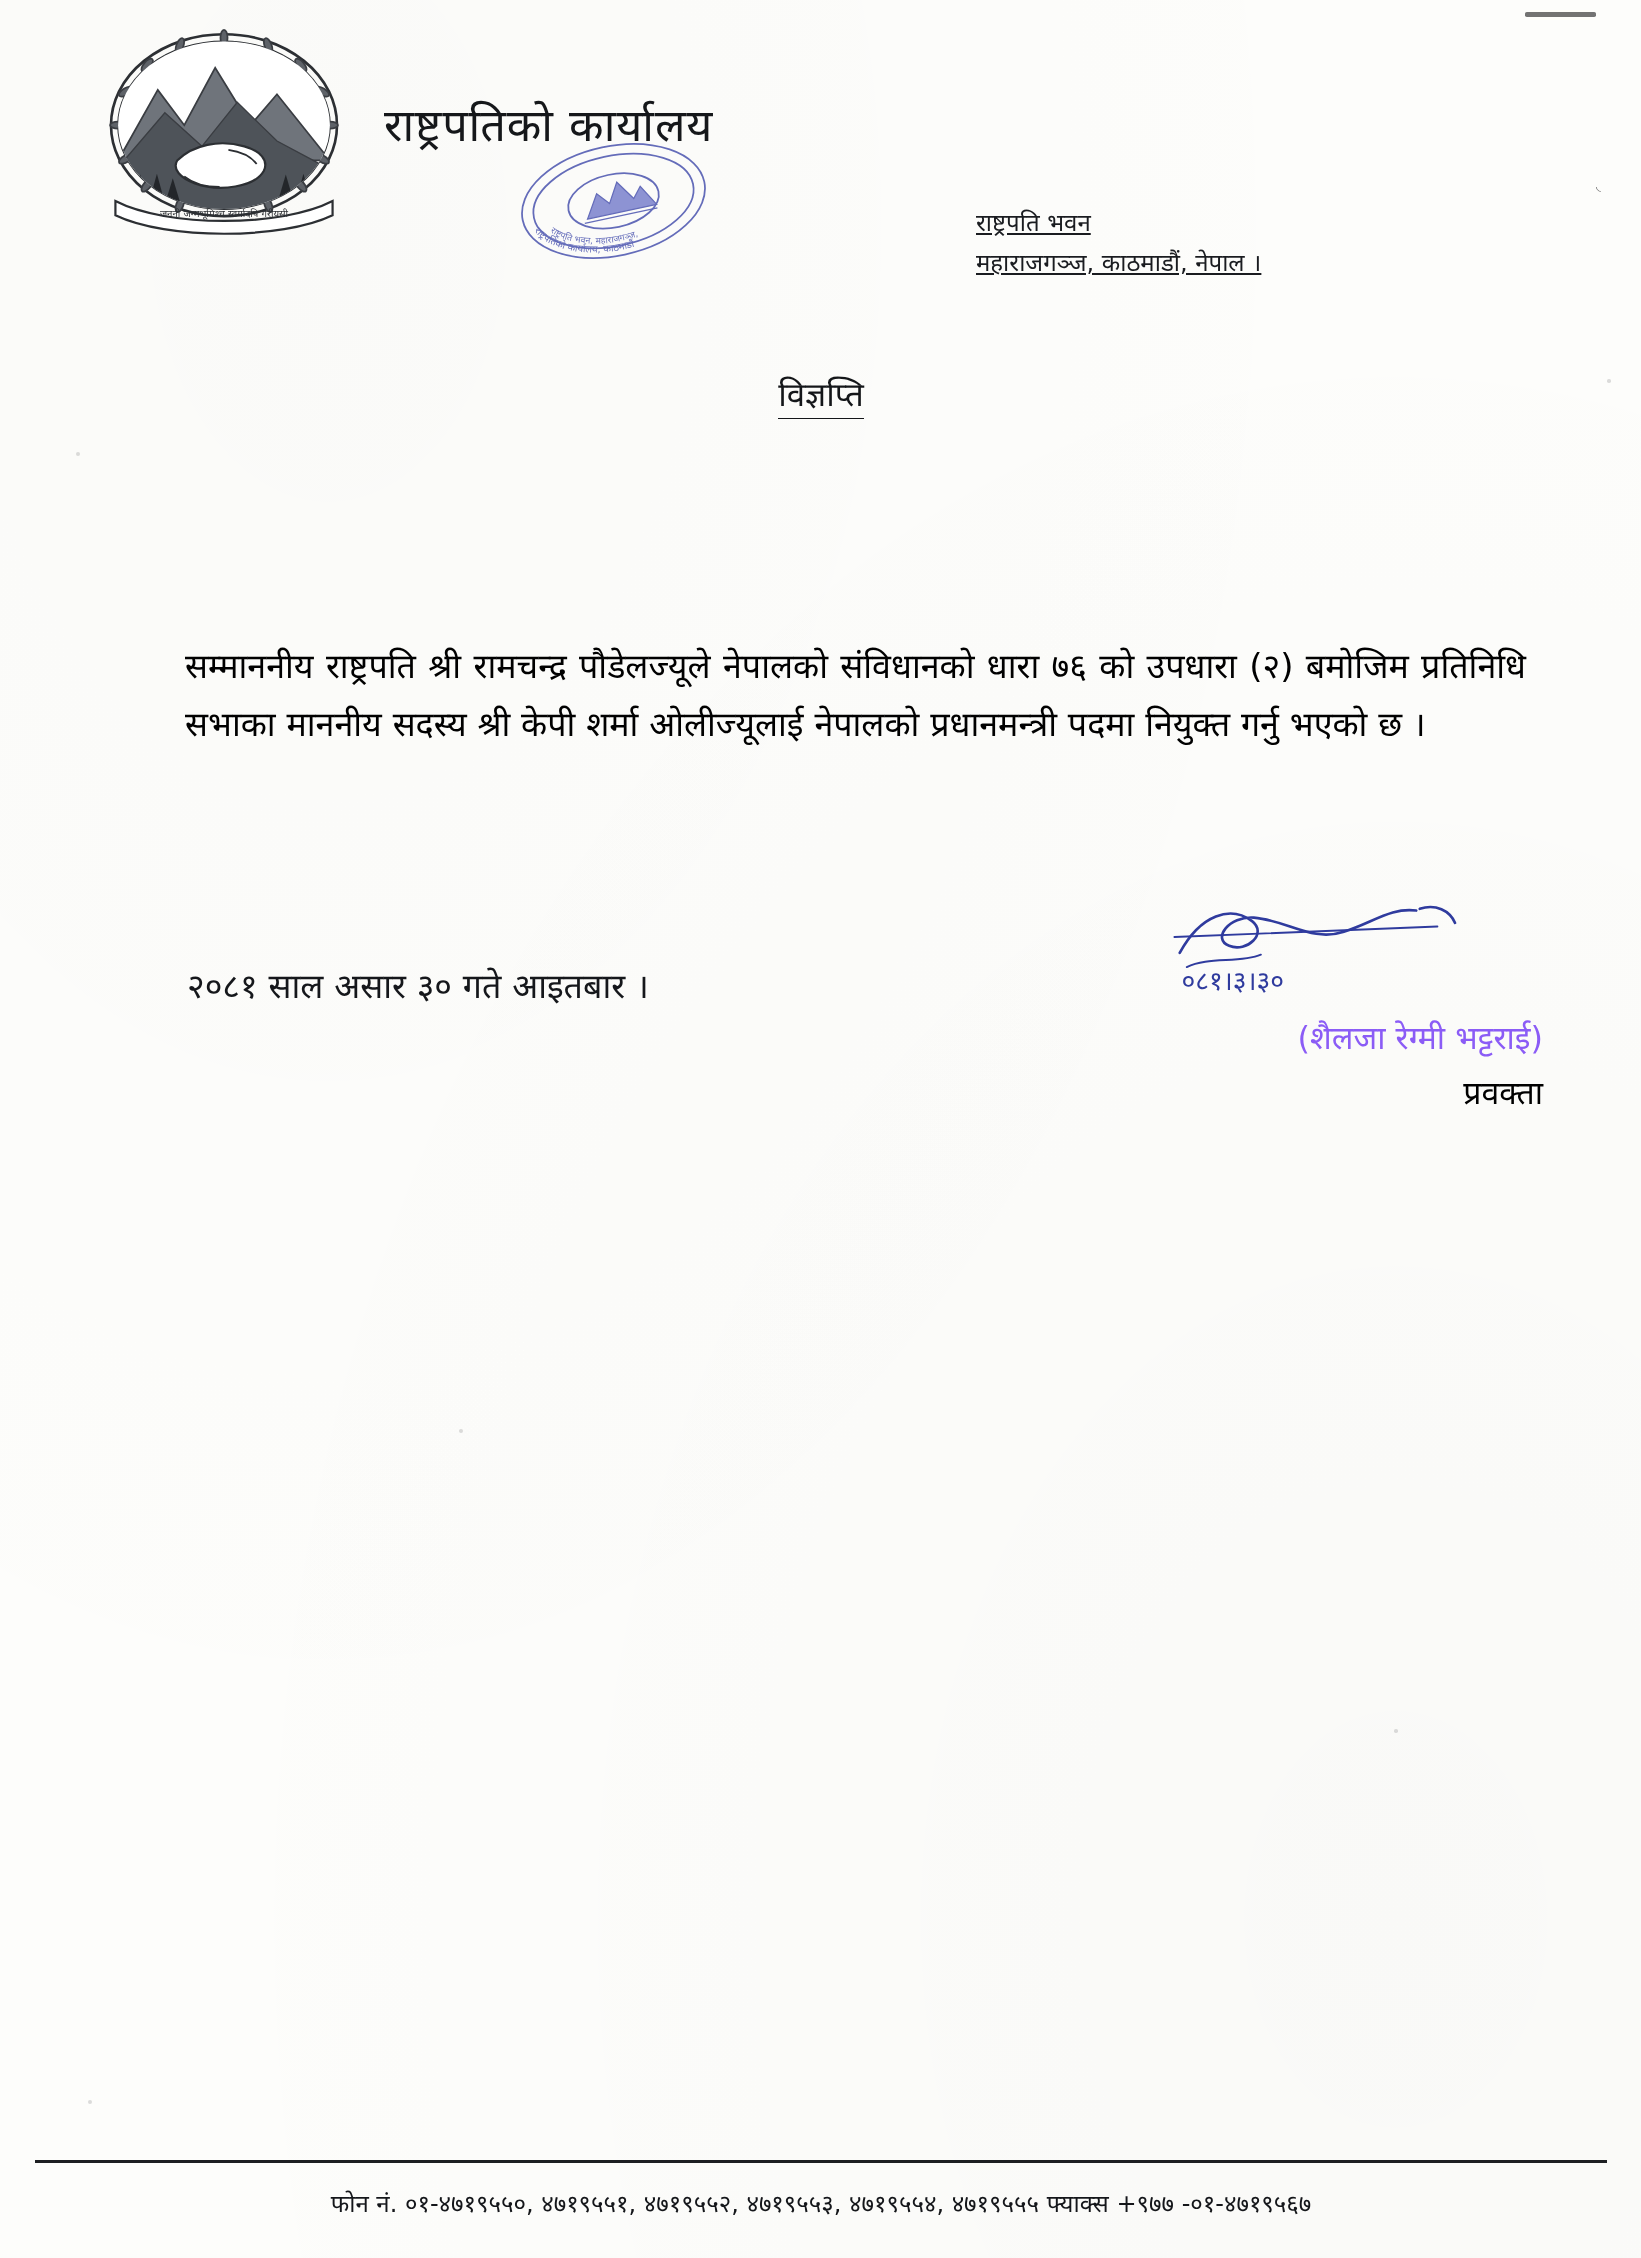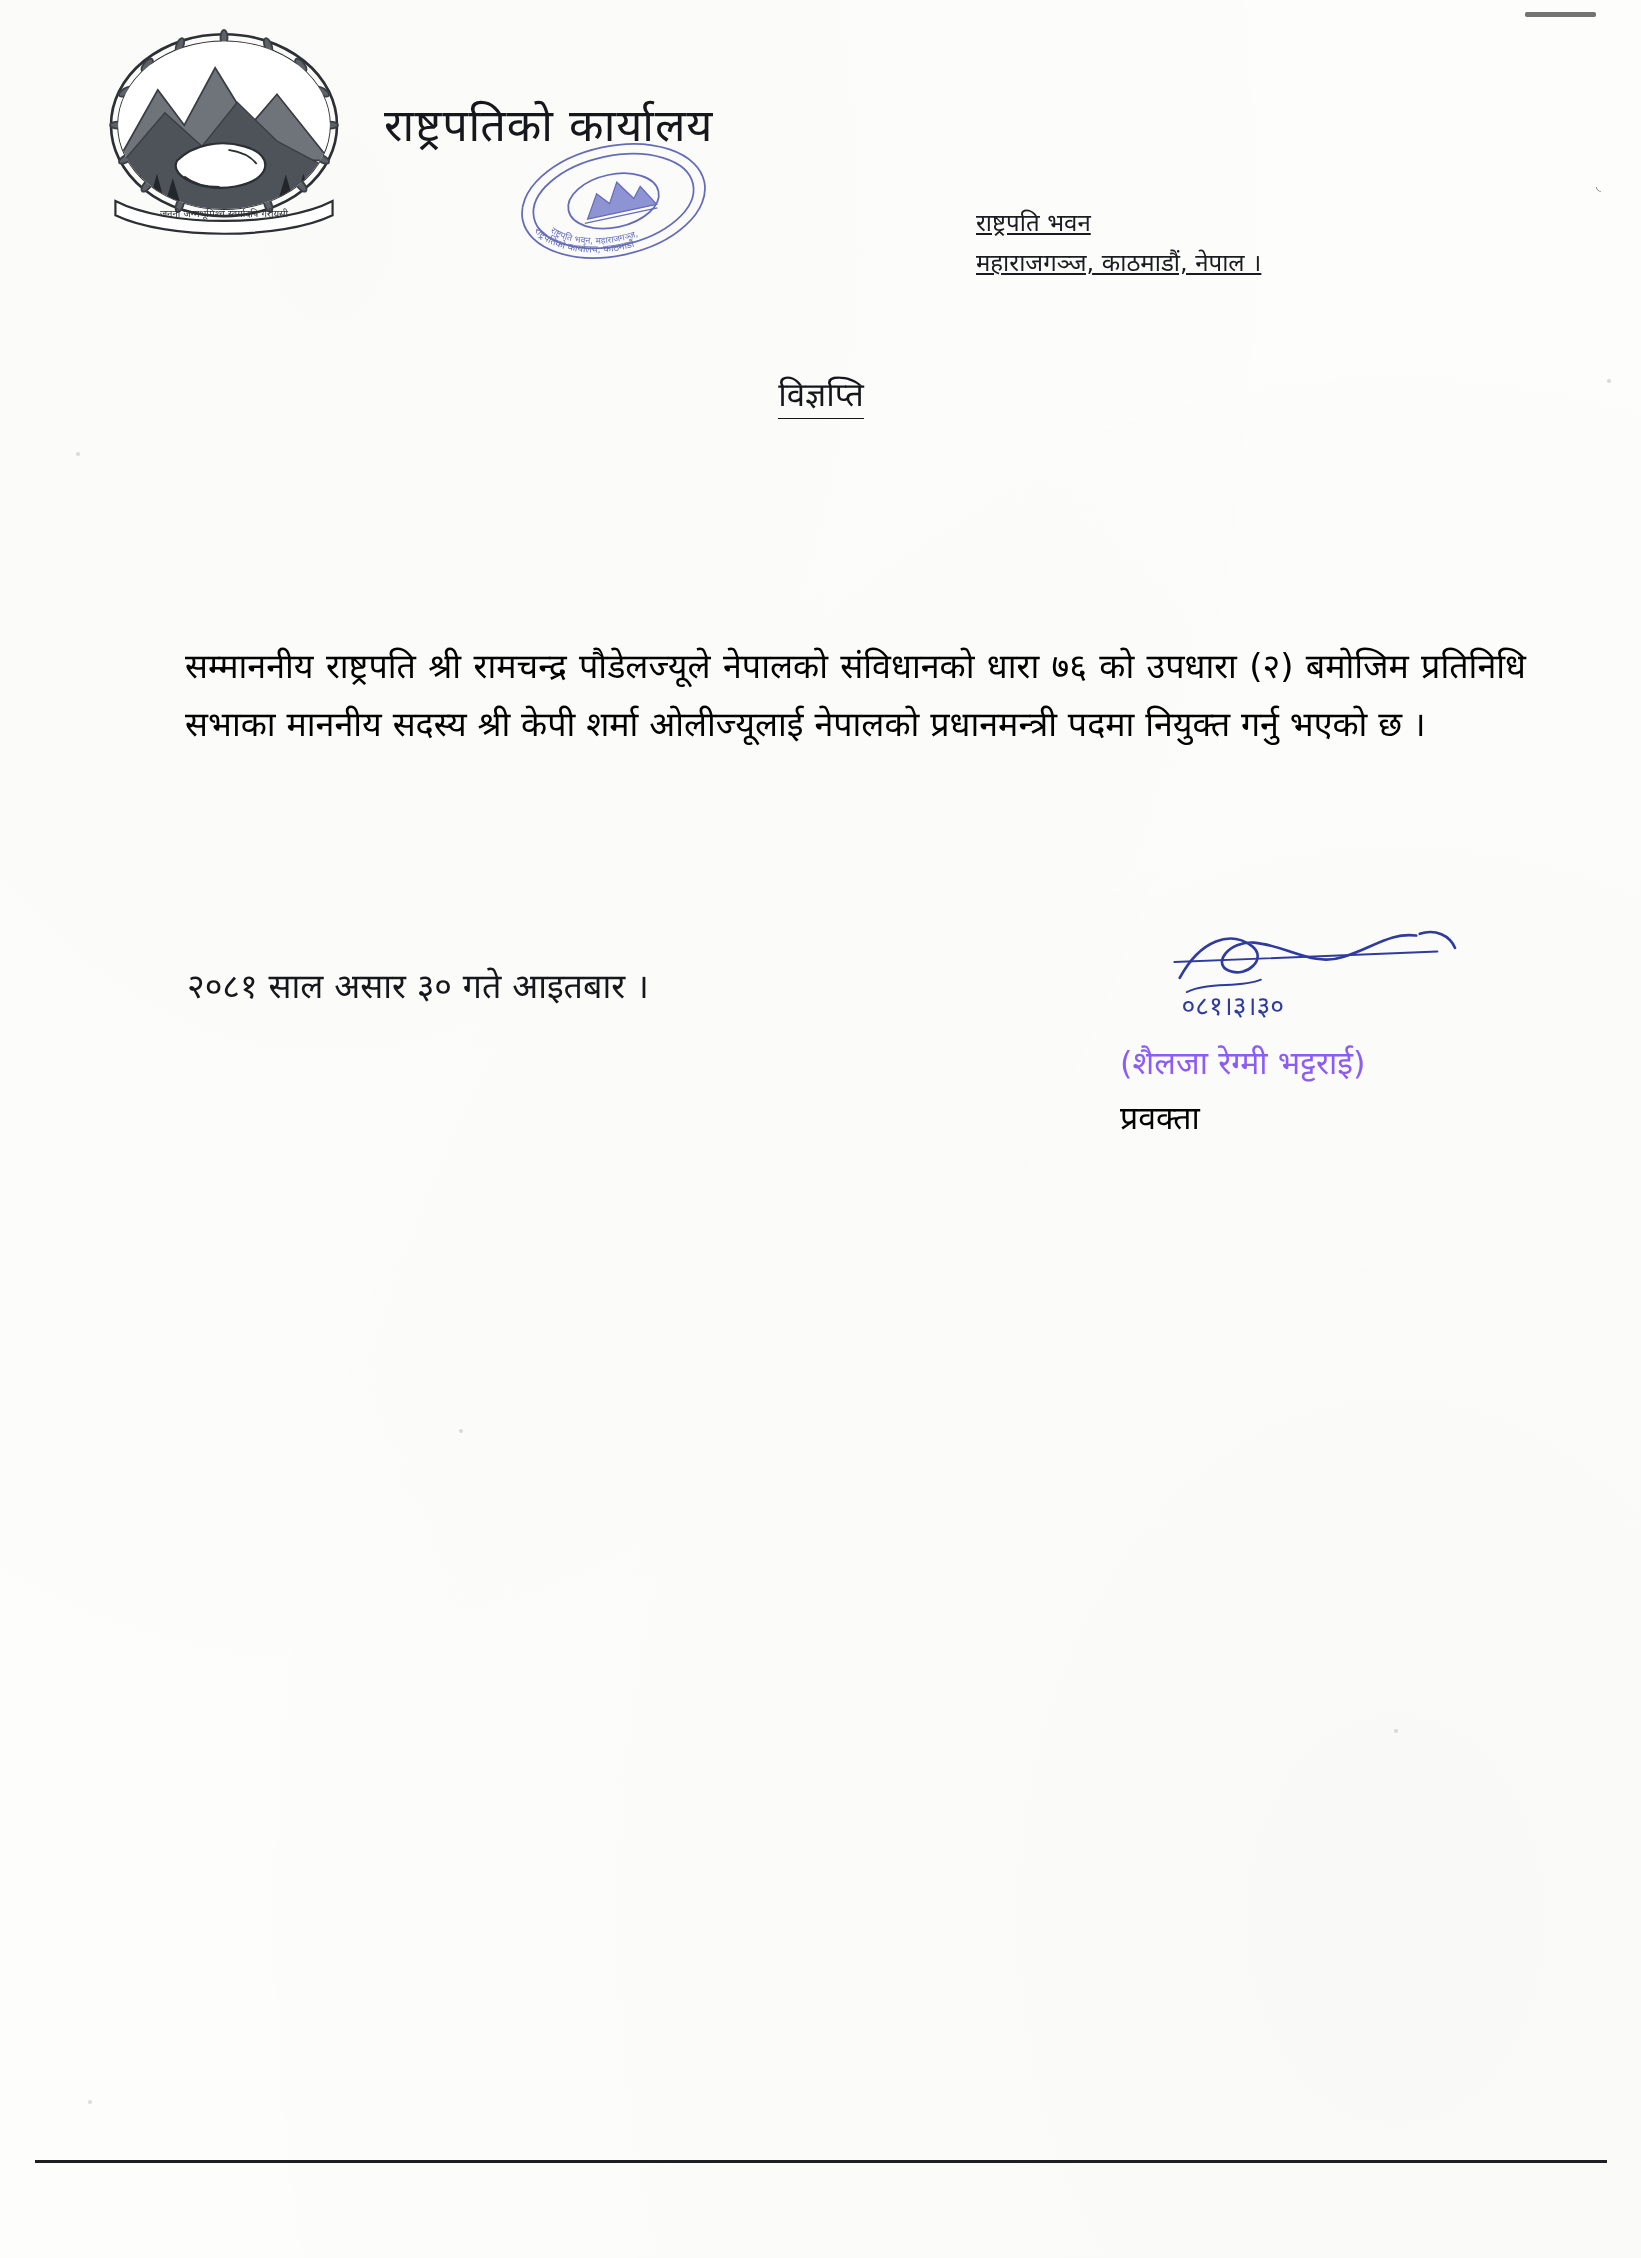--- a/index.html
+++ b/index.html
@@ -134,24 +134,24 @@
     top: 962px;
     left: 187px;
     font-size: 34px;
     color: #15171b;
     white-space: nowrap;
   }
 
   
   .sign-block {
     position: absolute;
-    top: 916px;
+    top: 891px;
     left: 1120px;
     width: 423px;
-    text-align: left;
+    text-align: right;
   }
   .sign-scribble {
     position: relative;
     height: 115px;
   }
   .sign-name {
     margin-top: 8.8px;
     font-size: 32px;
     color: #8b5cf6;
     white-space: nowrap;
@@ -310,14 +310,15 @@
           <path d="M36 86 C60 74 96 82 120 72" stroke-width="2.2"></path>
         </g>
         <text x="30" y="112" font-family="DejaVu Sans, sans-serif" font-size="30" fill="#2f3b9e">०८१।३।३०</text>
       </svg>
     </div>
     <div class="sign-name">(शैलजा रेग्मी भट्टराई)</div>
     <div class="sign-role">प्रवक्ता</div>
   </div>
 
   <div class="footer-rule"></div>
+  <div class="footer-text">फोन नं. ०१-४७१९५५०, ४७१९५५१, ४७१९५५२, ४७१९५५३, ४७१९५५४, ४७१९५५५ फ्याक्स +९७७ -०१-४७१९५६७</div>
 </div>
 
 
 </body></html>

